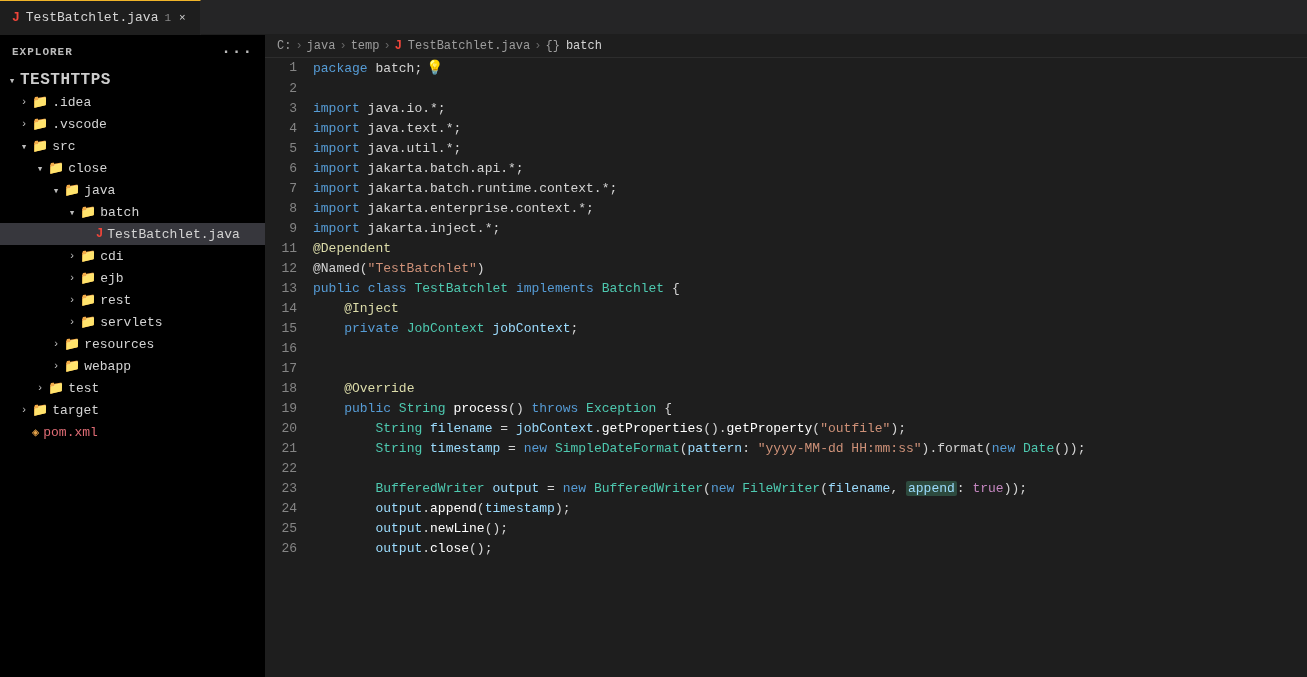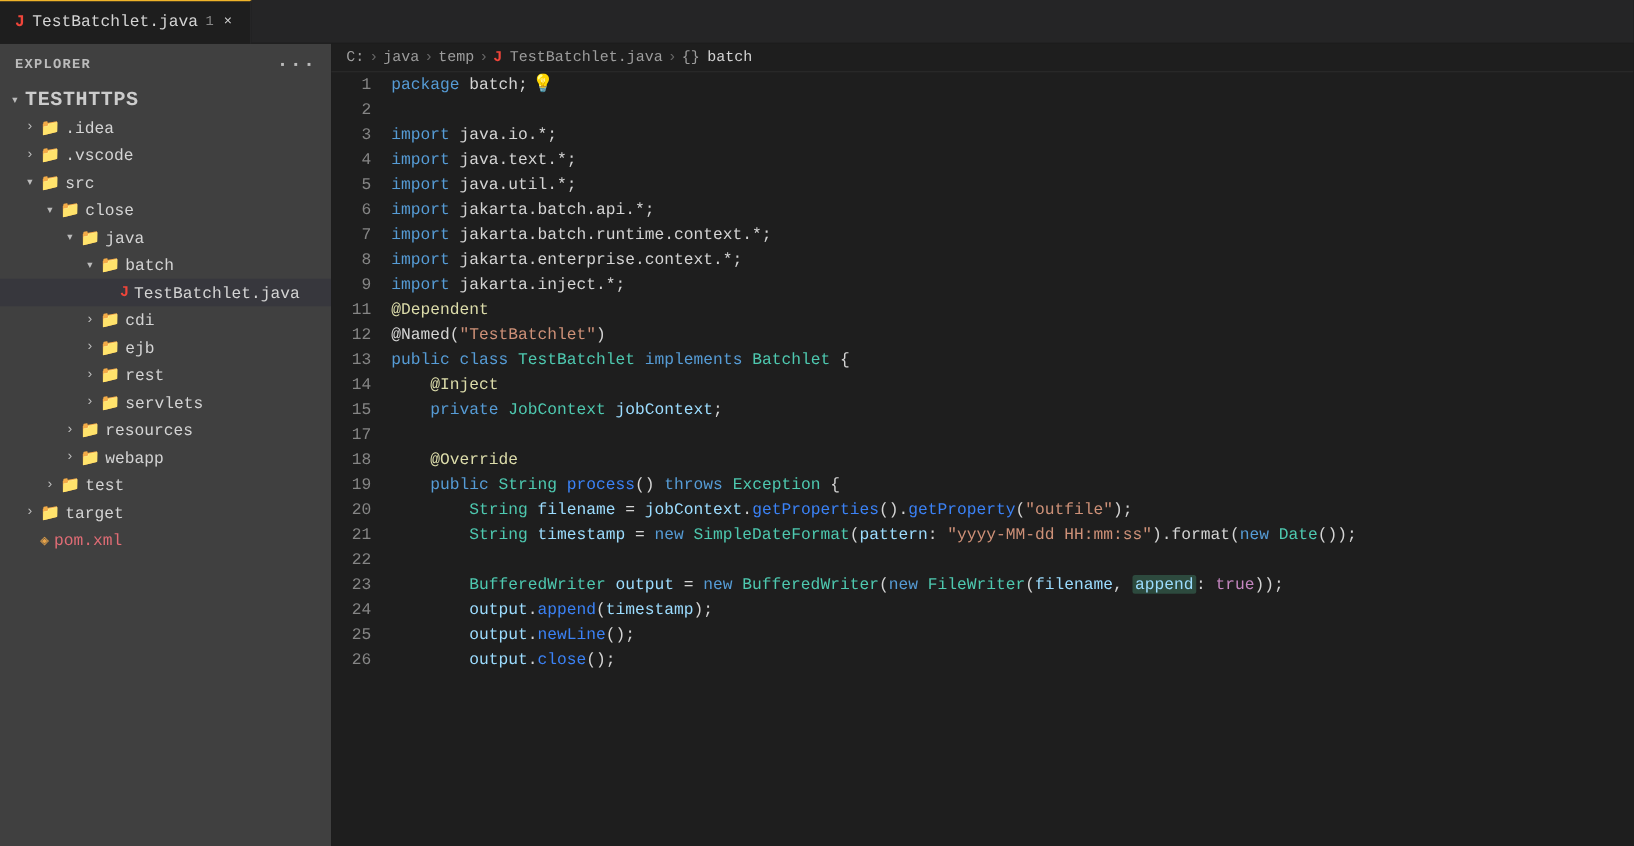--- a/index.html
+++ b/index.html
@@ -52,21 +52,21 @@
     
     .main-layout {
       display: flex;
       flex: 1;
       overflow: hidden;
     }
 
     
     .sidebar {
       width: 265px;
-      background: #404040;
+      background: #000000;
       flex-shrink: 0;
       overflow-y: auto;
       overflow-x: hidden;
     }
     .sidebar-header {
       display: flex;
       align-items: center;
       justify-content: space-between;
       padding: 8px 12px;
       font-size: 11px;
@@ -194,21 +194,21 @@
     }
 
     
     .kw { color: #569cd6; } 
     .kw2 { color: #c586c0; } 
     .str { color: #ce9178; } 
     .ann2 { color: #dcdcaa; } 
     .cls { color: #4ec9b0; } 
     .plain { color: #d4d4d4; }
     .param { color: #9cdcfe; } 
-    .mth { color: #3b82f6; } 
+    .mth { color: #ffffff; } 
     .highlight-append {
       background: #2d4a3e;
       border-radius: 2px;
       padding: 0 2px;
     }
     .lightbulb {
       color: #ffcc02;
       font-size: 14px;
       margin-left: 4px;
     }
@@ -439,20 +439,24 @@
       <div class="code-line">
         <span class="line-number">14</span>
         <span class="line-content"><span class="plain">    </span><span class="ann2">@Inject</span></span>
       </div>
 
       <div class="code-line">
         <span class="line-number">15</span>
         <span class="line-content"><span class="plain">    </span><span class="kw">private</span><span class="plain"> </span><span class="cls">JobContext</span><span class="plain"> </span><span class="param">jobContext</span><span class="plain">;</span></span>
       </div>
 
+      <div class="code-line">
+        <span class="line-number">16</span>
+        <span class="line-content"></span>
+      </div>
 
       <div class="code-line">
         <span class="line-number">17</span>
         <span class="line-content"></span>
       </div>
 
       <div class="code-line">
         <span class="line-number">18</span>
         <span class="line-content"><span class="plain">    </span><span class="ann2">@Override</span></span>
       </div>

